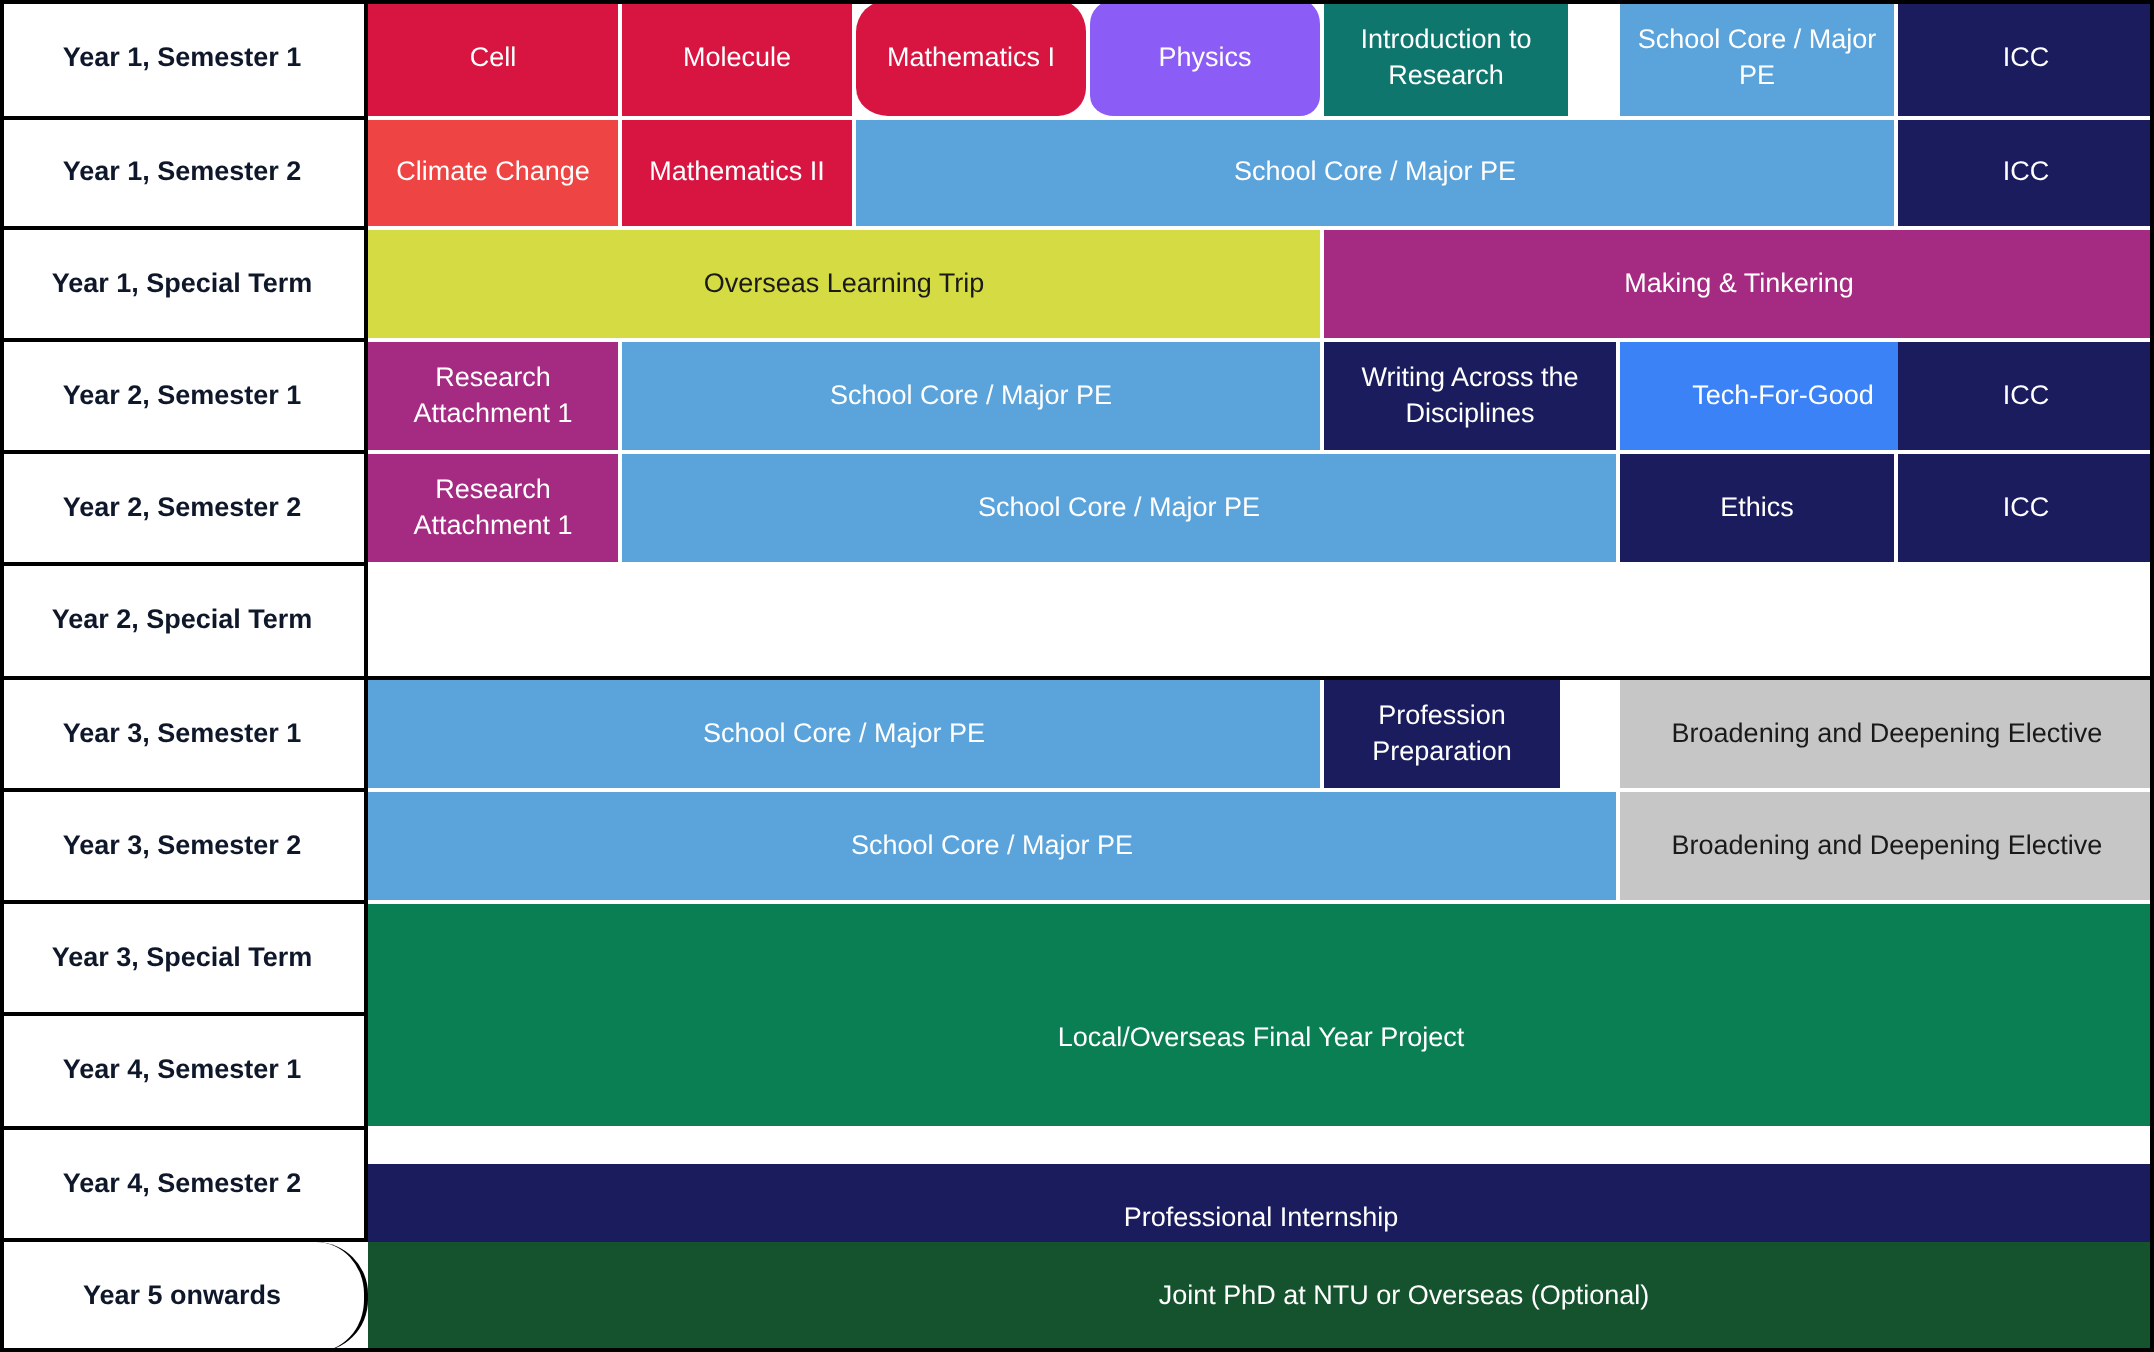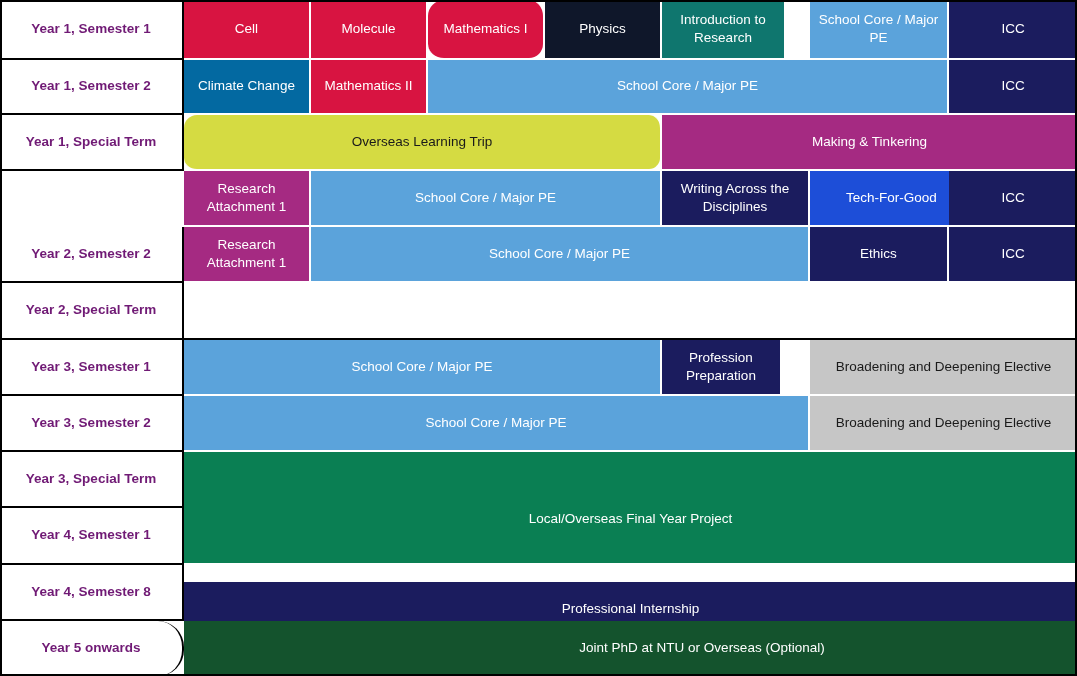--- a/index.html
+++ b/index.html
@@ -39,21 +39,21 @@
   .row-label {
     position: absolute;
     left: 0;
     top: 0;
     width: 184px;
     height: 100%;
     box-sizing: border-box;
     border-right: 2px solid #000000;
     border-bottom: 2px solid #000000;
     background: #ffffff;
-    color: #701a75;
+    color: #0f172a;
     font-weight: bold;
     font-size: 13.5px;
     display: flex;
     align-items: center;
     justify-content: center;
     text-align: center;
     line-height: 1.2;
   }
   .cells {
     position: absolute;
@@ -98,51 +98,52 @@
 <body>
 
 <div id="curriculum-table">
 
   <div class="row" style="top:0px;height:60px;">
     <div class="row-label">Year 1, Semester 1</div>
     <div class="cells">
       <div class="cell" style="left:0px;width:127px;background:#D81441;">Cell</div>
       <div class="cell" style="left:127px;width:117px;background:#D81441;">Molecule</div>
       <div class="cell" style="left:244px;width:117px;background:#D81441;border-radius:16px;">Mathematics I</div>
-      <div class="cell" style="left:361px;width:117px;background:#0f172a;">Physics</div>
+      <div class="cell" style="left:361px;width:117px;background:#8b5cf6;border-radius:12px;">Physics</div>
       <div class="cell" style="left:478px;width:124px;background:#0f766e;">Introduction to Research</div>
       <div class="cell" style="left:626px;width:139px;background:#5BA3DB;">School Core / Major PE</div>
       <div class="cell last-in-row" style="left:765px;width:128px;background:#1B1C5E;">ICC</div>
     </div>
   </div>
 
   <div class="row" style="top:60px;height:55px;">
     <div class="row-label">Year 1, Semester 2</div>
     <div class="cells">
-      <div class="cell" style="left:0px;width:127px;background:#0369a1;">Climate Change</div>
+      <div class="cell" style="left:0px;width:127px;background:#ef4444;">Climate Change</div>
       <div class="cell" style="left:127px;width:117px;background:#D81441;">Mathematics II</div>
       <div class="cell" style="left:244px;width:521px;background:#5BA3DB;">School Core / Major PE</div>
       <div class="cell last-in-row" style="left:765px;width:128px;background:#1B1C5E;">ICC</div>
     </div>
   </div>
 
   <div class="row" style="top:115px;height:56px;">
     <div class="row-label">Year 1, Special Term</div>
     <div class="cells">
-      <div class="cell dark-text" style="left:0px;width:478px;background:#D5DB42;border-radius:13px;">Overseas Learning Trip</div>
+      <div class="cell dark-text" style="left:0px;width:478px;background:#D5DB42;">Overseas Learning Trip</div>
       <div class="cell last-in-row" style="left:478px;width:415px;background:#A52A82;">Making &amp; Tinkering</div>
     </div>
   </div>
 
   <div class="row" style="top:171px;height:56px;">
+    <div class="row-label">Year 2, Semester 1</div>
     <div class="cells">
       <div class="cell" style="left:0px;width:127px;background:#A52A82;">Research Attachment 1</div>
       <div class="cell" style="left:127px;width:351px;background:#5BA3DB;">School Core / Major PE</div>
       <div class="cell" style="left:478px;width:148px;background:#1B1C5E;">Writing Across the Disciplines</div>
-      <div class="cell" style="left:626px;width:165px;background:#1d4ed8;">Tech-For-Good</div>
+      <div class="cell" style="left:626px;width:165px;background:#3b82f6;">Tech-For-Good</div>
       <div class="cell last-in-row" style="left:765px;width:128px;background:#1B1C5E;">ICC</div>
     </div>
   </div>
 
   <div class="row" style="top:227px;height:56px;">
     <div class="row-label">Year 2, Semester 2</div>
     <div class="cells">
       <div class="cell" style="left:0px;width:127px;background:#A52A82;">Research Attachment 1</div>
       <div class="cell" style="left:127px;width:499px;background:#5BA3DB;">School Core / Major PE</div>
       <div class="cell" style="left:626px;width:139px;background:#1B1C5E;">Ethics</div>
@@ -182,21 +183,21 @@
   </div>
 
   <div class="row" style="top:508px;height:57px;">
     <div class="row-label">Year 4, Semester 1</div>
     <div class="cells">
       <div class="cell last-in-row" style="left:0px;width:893px;background:#0A7F53;align-items:flex-start;">Local/Overseas Final Year Project</div>
     </div>
   </div>
 
   <div class="row" style="top:565px;height:56px;">
-    <div class="row-label">Year 4, Semester 8</div>
+    <div class="row-label">Year 4, Semester 2</div>
     <div class="cells">
       <div class="cell last-in-row" style="left:0px;width:893px;background:#1B1C5E;margin-top:17px;">Professional Internship</div>
     </div>
   </div>
 
   <div class="row" style="top:621px;height:55px;">
     <div class="row-label" style="border-bottom:none;border-radius:26px;">Year 5 onwards</div>
     <div class="cells">
       <div class="cell last-in-row" style="left:0px;width:1036px;background:#14532d;border-bottom:none;">Joint PhD at NTU or Overseas (Optional)</div>
     </div>

